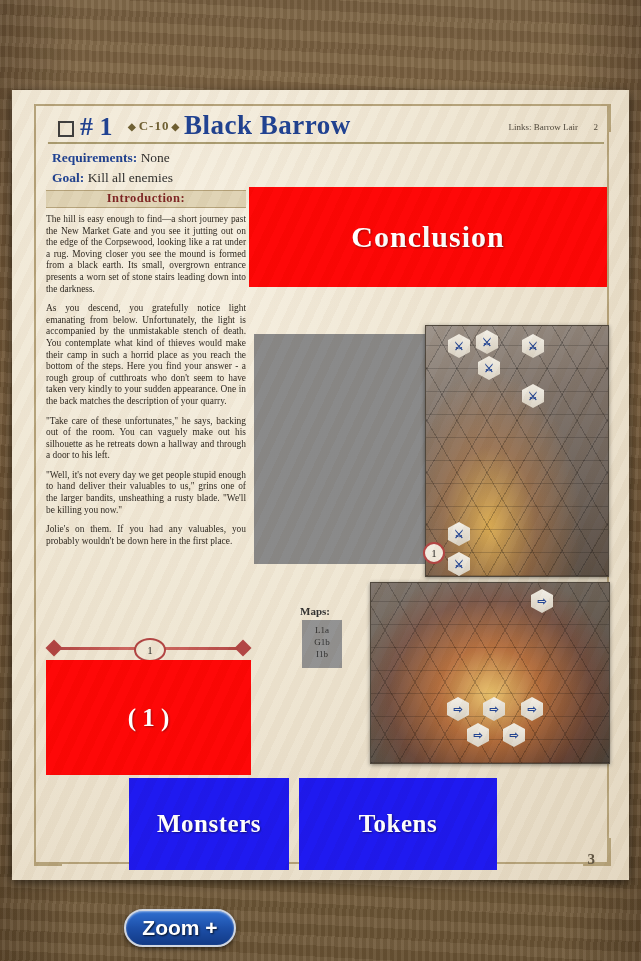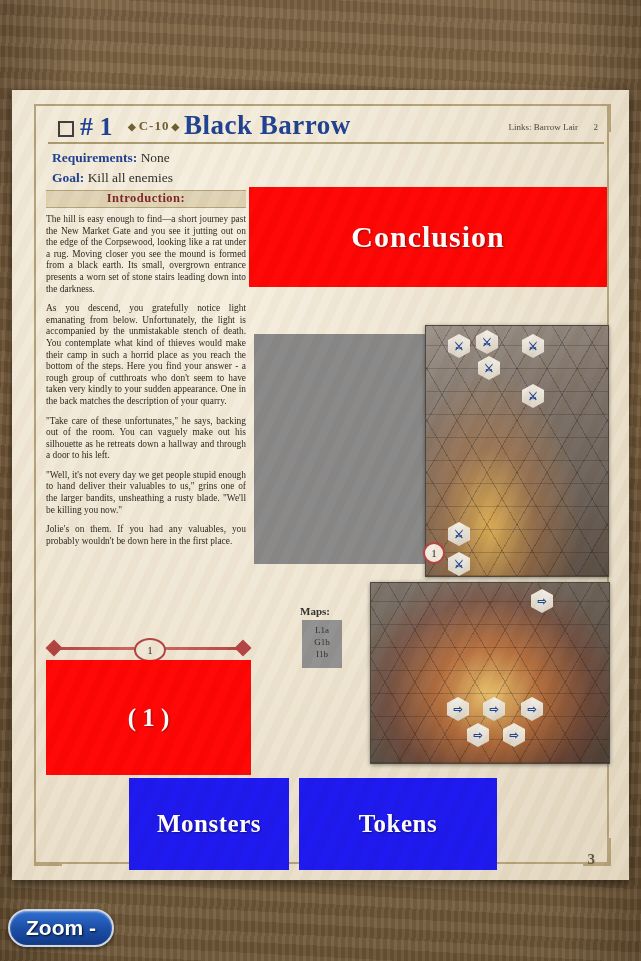--- a/index.html
+++ b/index.html
@@ -536,14 +536,14 @@
           <span class="glyph">⇨</span>
         </div>
     </div>
 
     <div class="blue-btn monsters-btn">Monsters</div>
     <div class="blue-btn tokens-btn">Tokens</div>
 
     <div class="page-num">3</div>
   </div>
 
-  <button class="zoom-btn zoom-out">Zoom -</button>
+  <button class="zoom-btn zoom-in">Zoom +</button>
 </div>
 
 </body></html>

